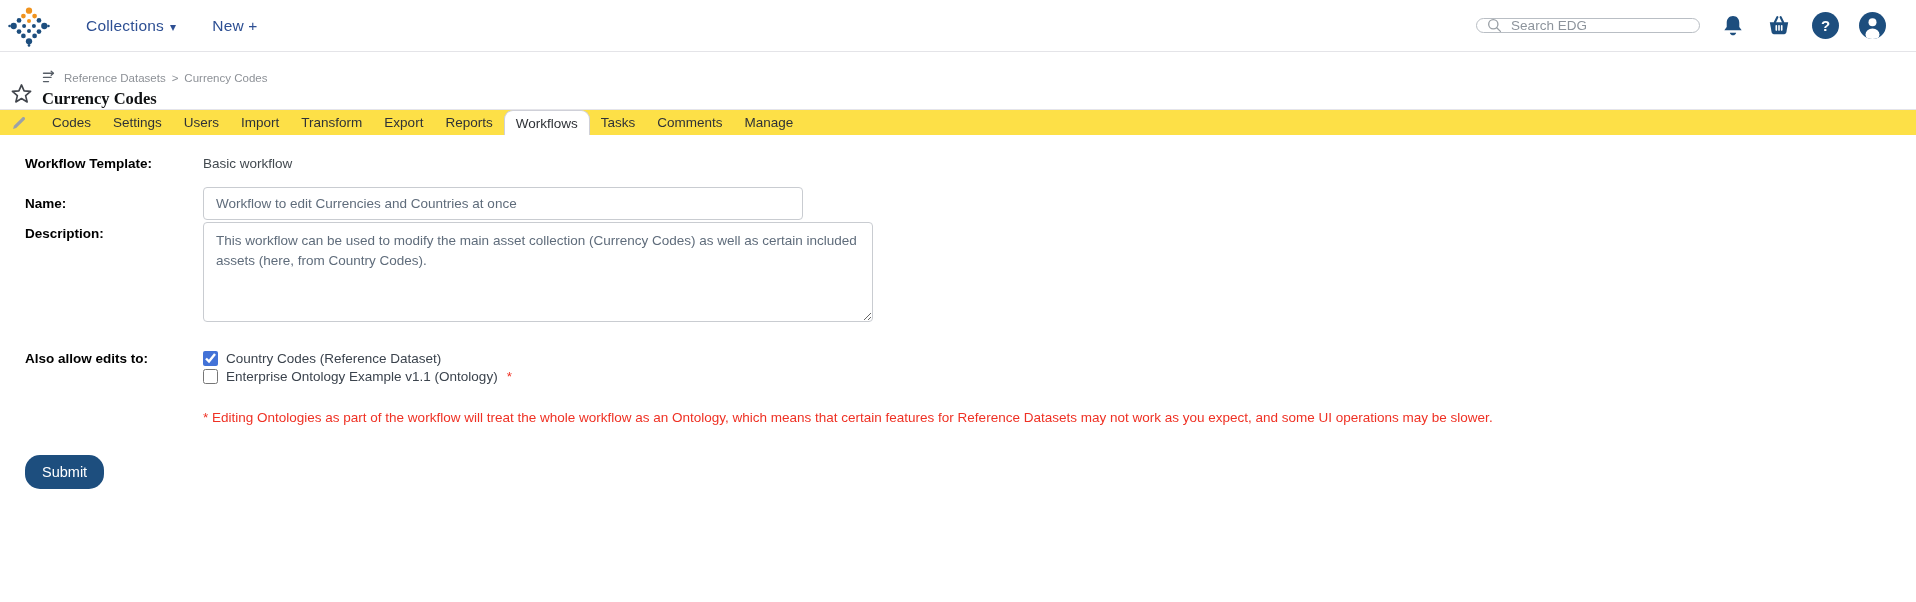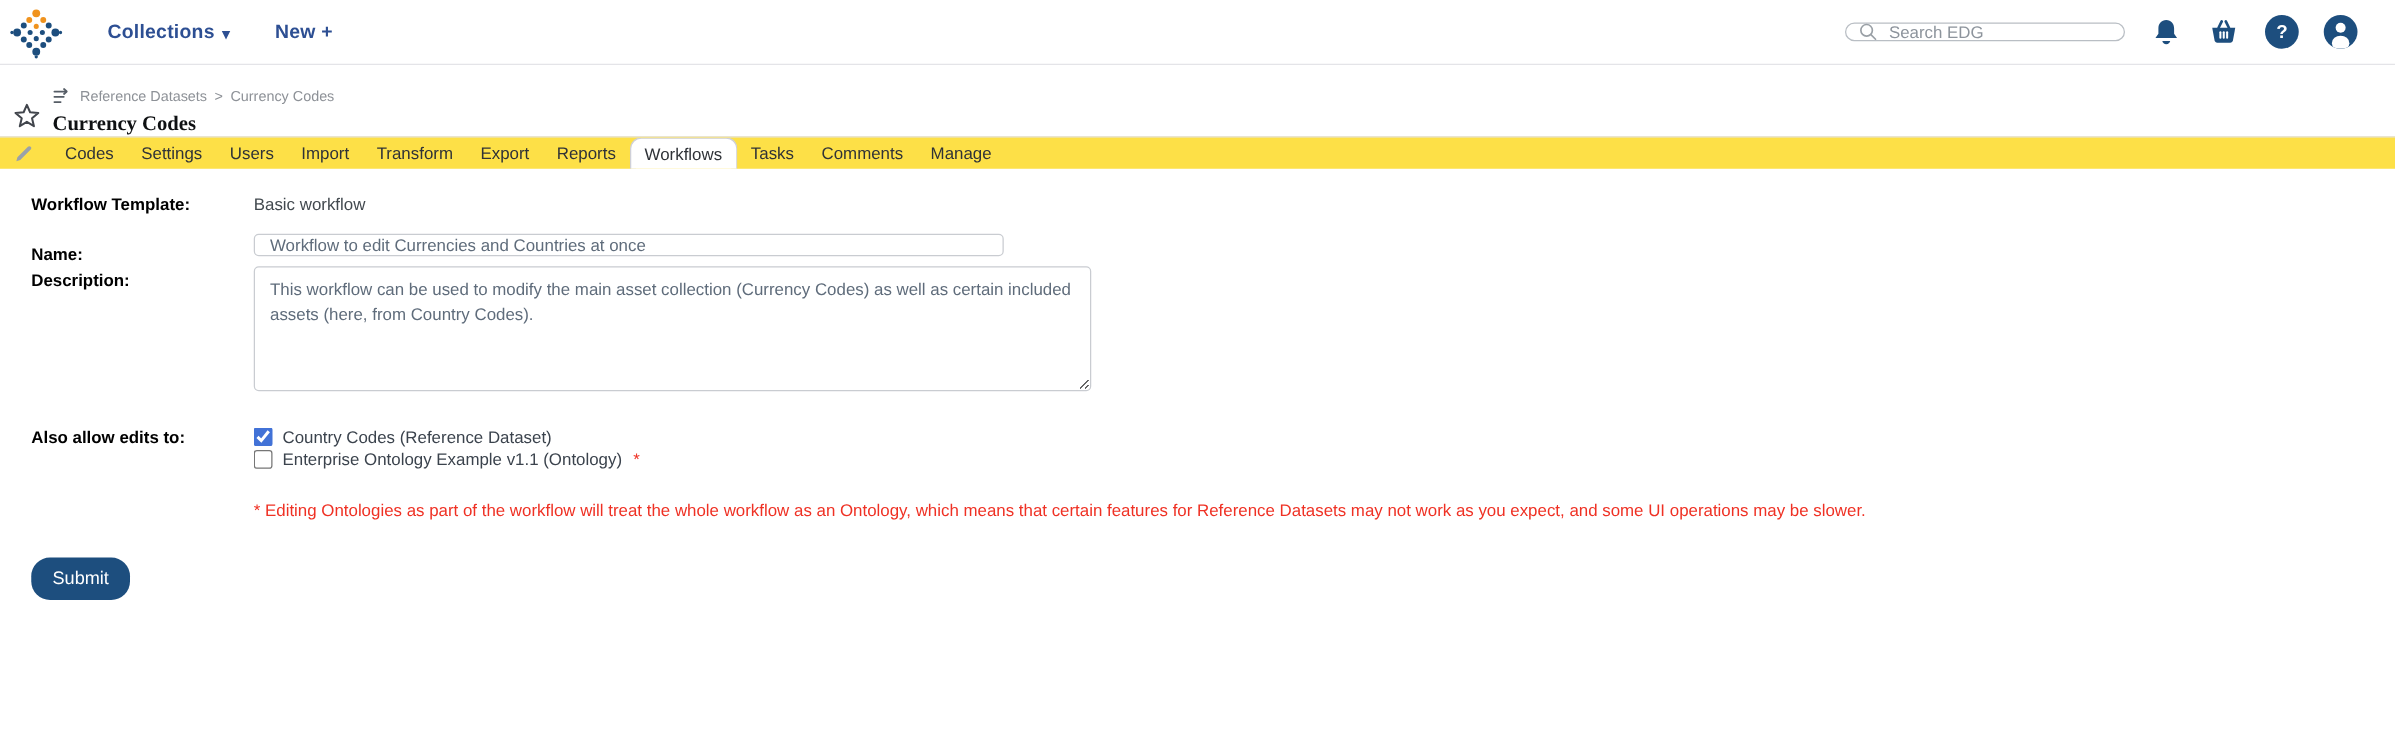--- a/index.html
+++ b/index.html
@@ -18,21 +18,21 @@
     display: flex;
     align-items: center;
     padding: 0 30px 0 8px;
     border-bottom: 1px solid #e4e4e8;
     background: #fff;
   }
   .logo { width: 42px; height: 44px; cursor: pointer; }
   .logo svg { width: 42px; height: 44px; display: block; }
   .menu-item {
     color: #2d4f93;
-    font-weight: 700;
+    font-weight: 400;
     font-size: 15.5px;
     margin-left: 36px;
     cursor: pointer;
     display: flex;
     align-items: center;
     gap: 6px;
     letter-spacing: .2px;
   }
   .menu-item .caret { font-size: 12px; margin-top: 2px; }
   .topnav-right { margin-left: auto; display: flex; align-items: center; gap: 20px; }
@@ -116,21 +116,21 @@
   .form-row { display: flex; align-items: flex-start; }
   .form-row > label {
     width: 178px; flex-shrink: 0;
     font-weight: 700; font-size: 13.5px; color: #000000;
   }
   .row-template { margin-top: 21px; }
   .row-template .static-value { font-size: 13.5px; color: #42494f; }
   .row-name { margin-top: 16px; }
   .row-name > label { padding-top: 9px; }
   .name-input {
-    width: 600px; height: 18px;
+    width: 600px; height: 33px;
     border: 1px solid #c9ccd1; border-radius: 4px;
     padding: 0 12px;
     font-family: "Liberation Sans", sans-serif;
     font-size: 13.5px; color: #5f6c7b; outline: none;
   }
   .row-desc { margin-top: 2px; }
   .row-desc > label { padding-top: 4px; }
   .desc-input {
     width: 670px; height: 100px;
     border: 1px solid #c9ccd1; border-radius: 4px;

